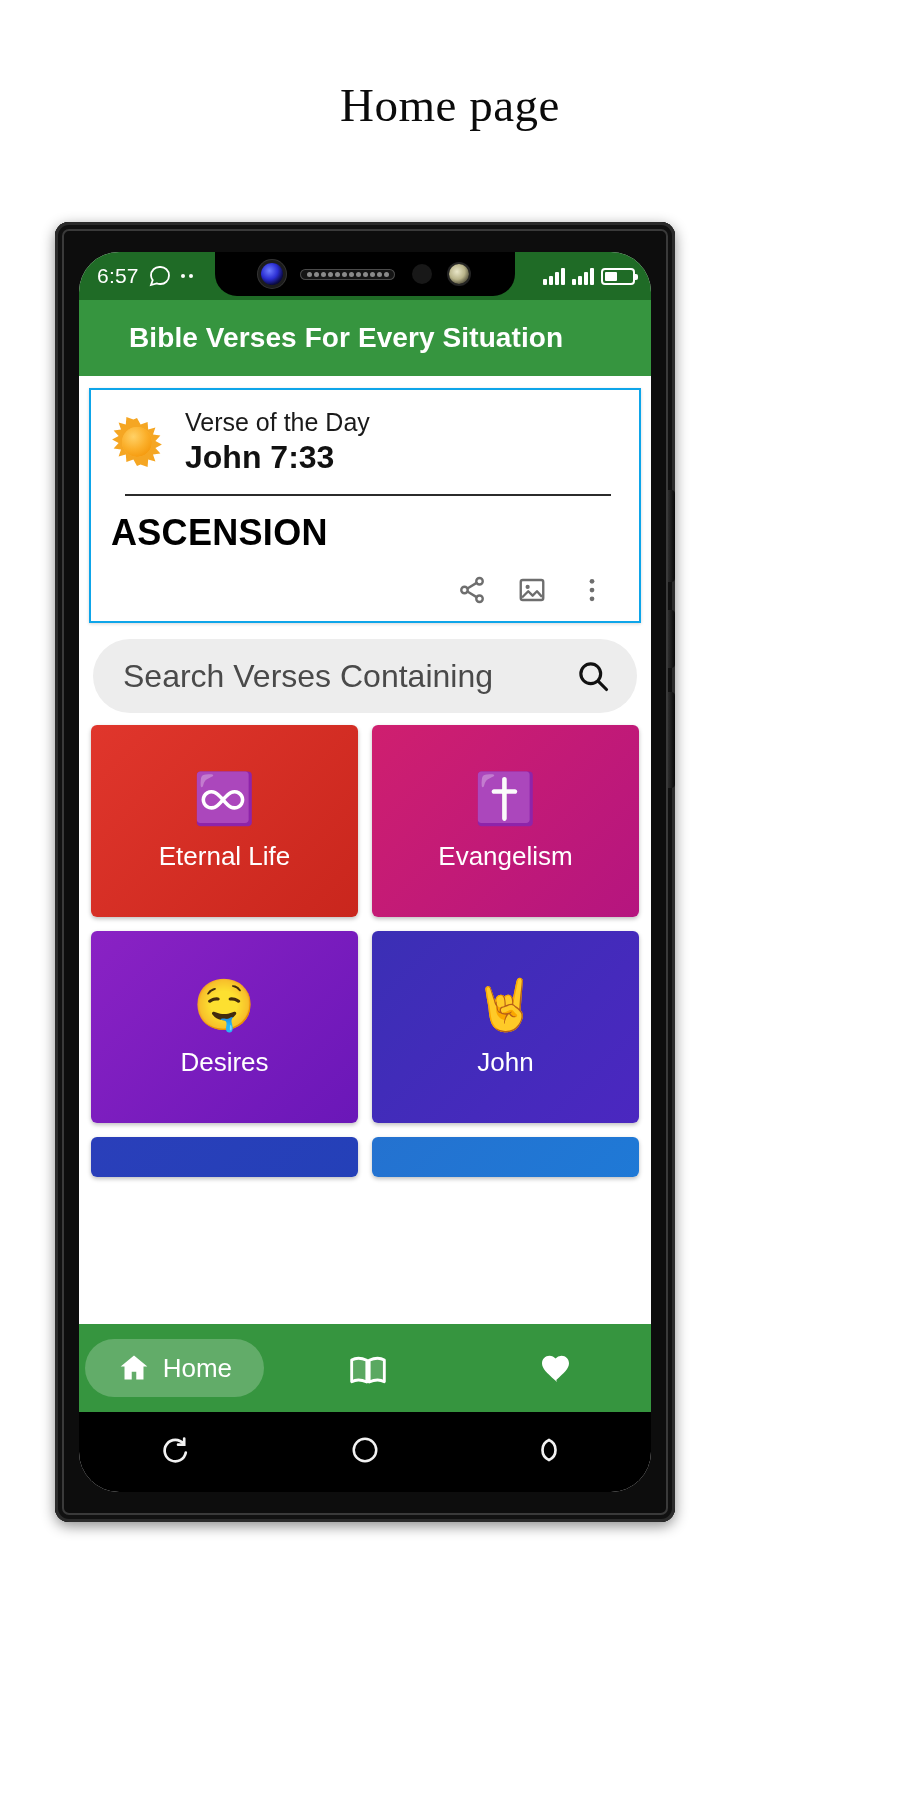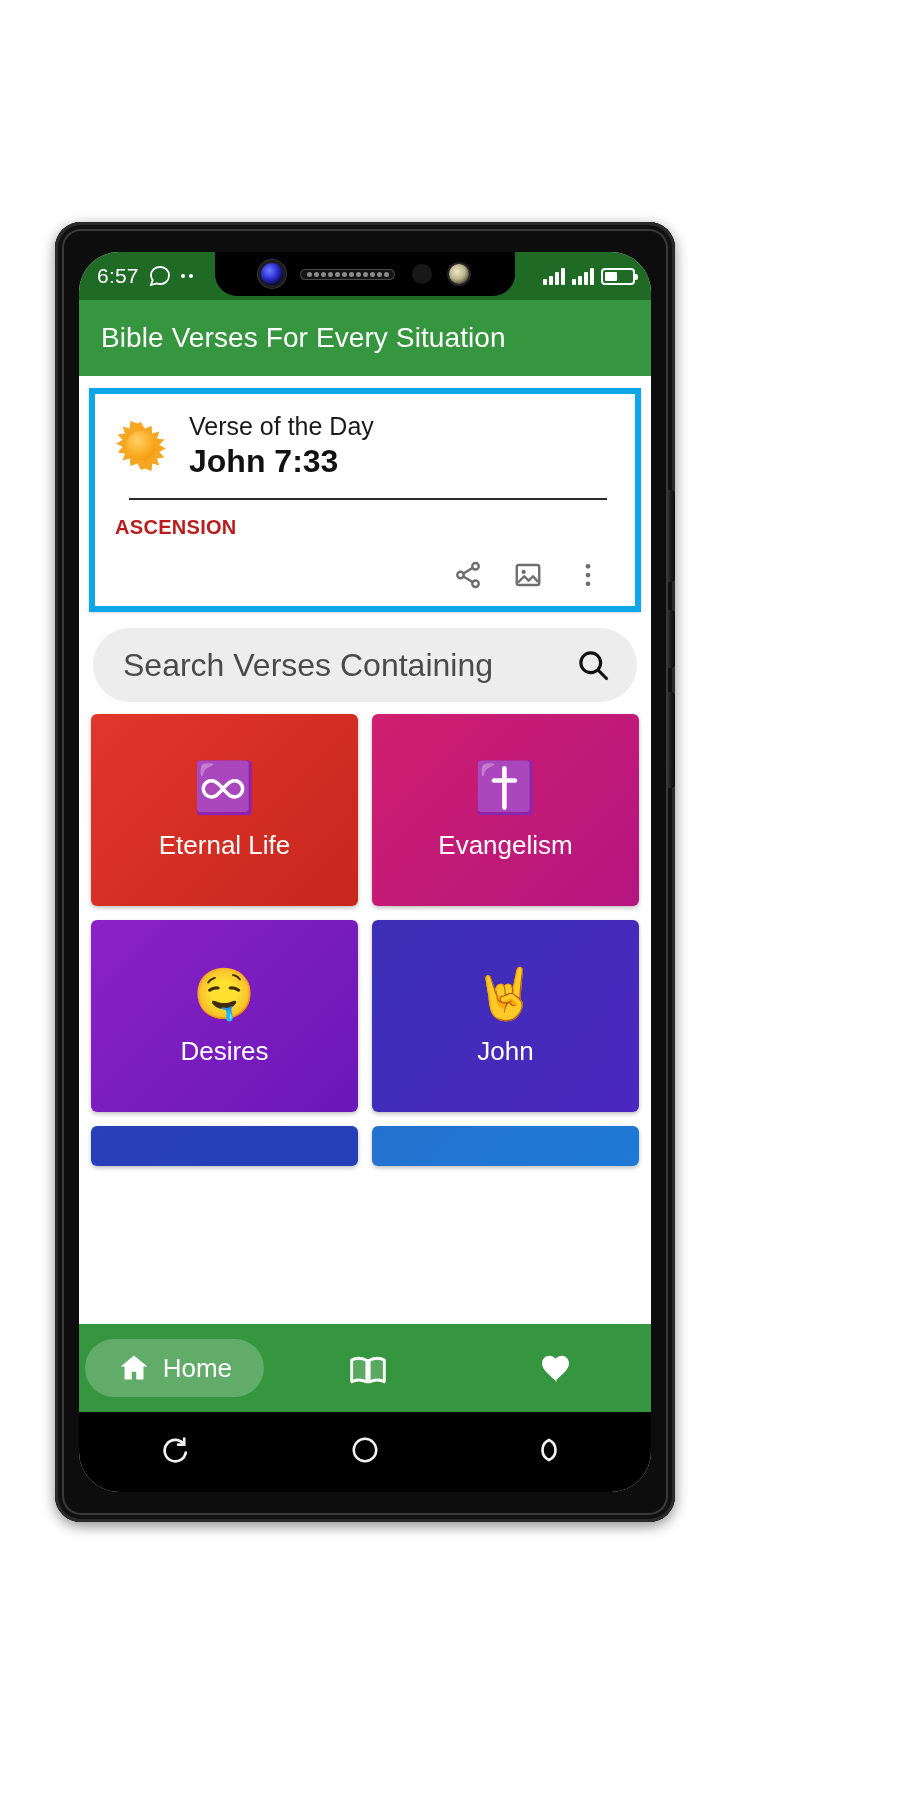--- a/index.html
+++ b/index.html
@@ -26,21 +26,21 @@
     color: #0b0b0b;
     letter-spacing: 0.5px;
   }
 
   
   .phone {
     position: absolute;
     left: 55px; top: 222px;
     width: 620px; height: 1300px;
     background: #0d0d0d;
-    border-radius: 26px;
+    border-radius: 14px;
     box-shadow:
       inset 0 0 0 3px #2b2b2b,
       inset 0 0 0 7px #111111,
       inset 0 0 0 9px #3a3a3a,
       0 4px 14px rgba(0,0,0,0.45);
   }
   .phone-inner {
     position: absolute;
     left: 24px; top: 30px;
     width: 572px; height: 1240px;
@@ -134,54 +134,55 @@
   .appbar {
     height: 76px;
     background: #36953f;
     display: flex; align-items: center;
     padding: 0 22px;
     flex: 0 0 auto;
   }
   .appbar-title {
     color: #ffffff;
     font-size: 28px;
-    font-weight: 400;
+    font-weight: 700;
     letter-spacing: 0.1px;
+    margin-left: 28px;
   }
 
   
   .body {
     flex: 1 1 auto;
     background: #ffffff;
     position: relative;
     overflow: hidden;
   }
 
   
   .verse-card {
     margin: 12px 10px 0 10px;
     background: #ffffff;
-    border: 6px solid #0ea5e9;
+    border: 2px solid #0ea5e9;
     box-shadow: 0 1px 3px rgba(0,0,0,0.16);
     padding: 18px 20px 8px 20px;
   }
   .votd-row { display: flex; align-items: center; gap: 22px; }
   .sun {
     width: 52px; height: 52px; flex: 0 0 auto;
     position: relative;
   }
   .votd-text { display: flex; flex-direction: column; gap: 2px; }
   .votd-label { font-size: 25px; color: #1a1a1a; }
   .votd-ref { font-size: 32px; font-weight: 700; color: #111111; }
   .card-divider {
     height: 2px; background: #2b2b2b;
     margin: 18px 8px 16px 14px;
   }
   .verse-title {
-    font-size: 20px; font-weight: 700; color: #b91c1c;
+    font-size: 36px; font-weight: 700; color: #000000;
     letter-spacing: 0.3px; margin-bottom: 7px;
   }
   .verse-body {
     font-size: 23px; color: #141414; line-height: 1.28;
   }
   .card-actions {
     display: flex; justify-content: flex-end; align-items: center;
     gap: 30px; padding: 14px 12px 8px 0;
   }
   .act-icon { width: 30px; height: 30px; color: #6e6e6e; }
@@ -245,20 +246,21 @@
     display: flex; align-items: center; justify-content: space-around;
     flex: 0 0 auto;
   }
   .androidnav svg { color: #f2f2f2; }
 </style>
 </head>
 <body>
 
 <div id="page">
 
+  <div class="page-title">Home page</div>
 
   <div class="phone">
 
     <div class="btn-side btn-power"></div>
     <div class="btn-side btn-volup"></div>
     <div class="btn-side btn-voldn"></div>
 
     <div class="phone-inner">
 
       <div class="notch">

